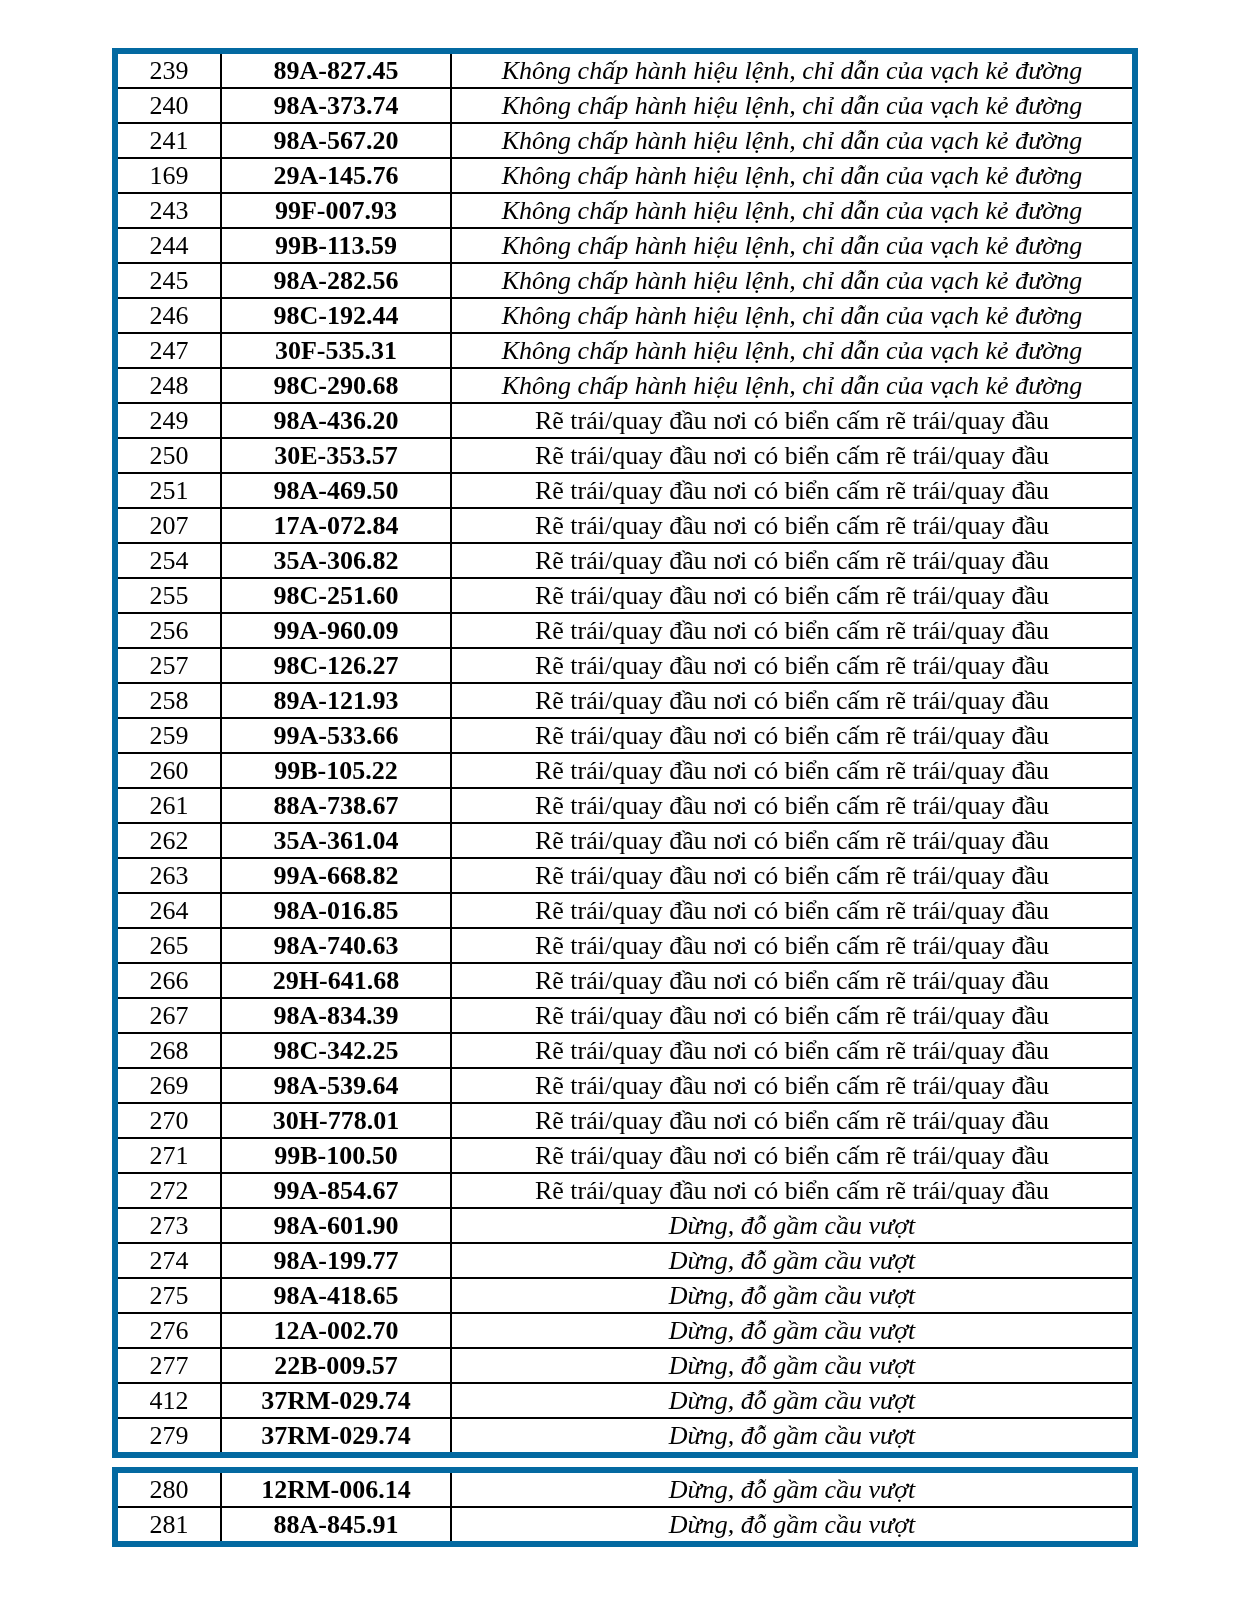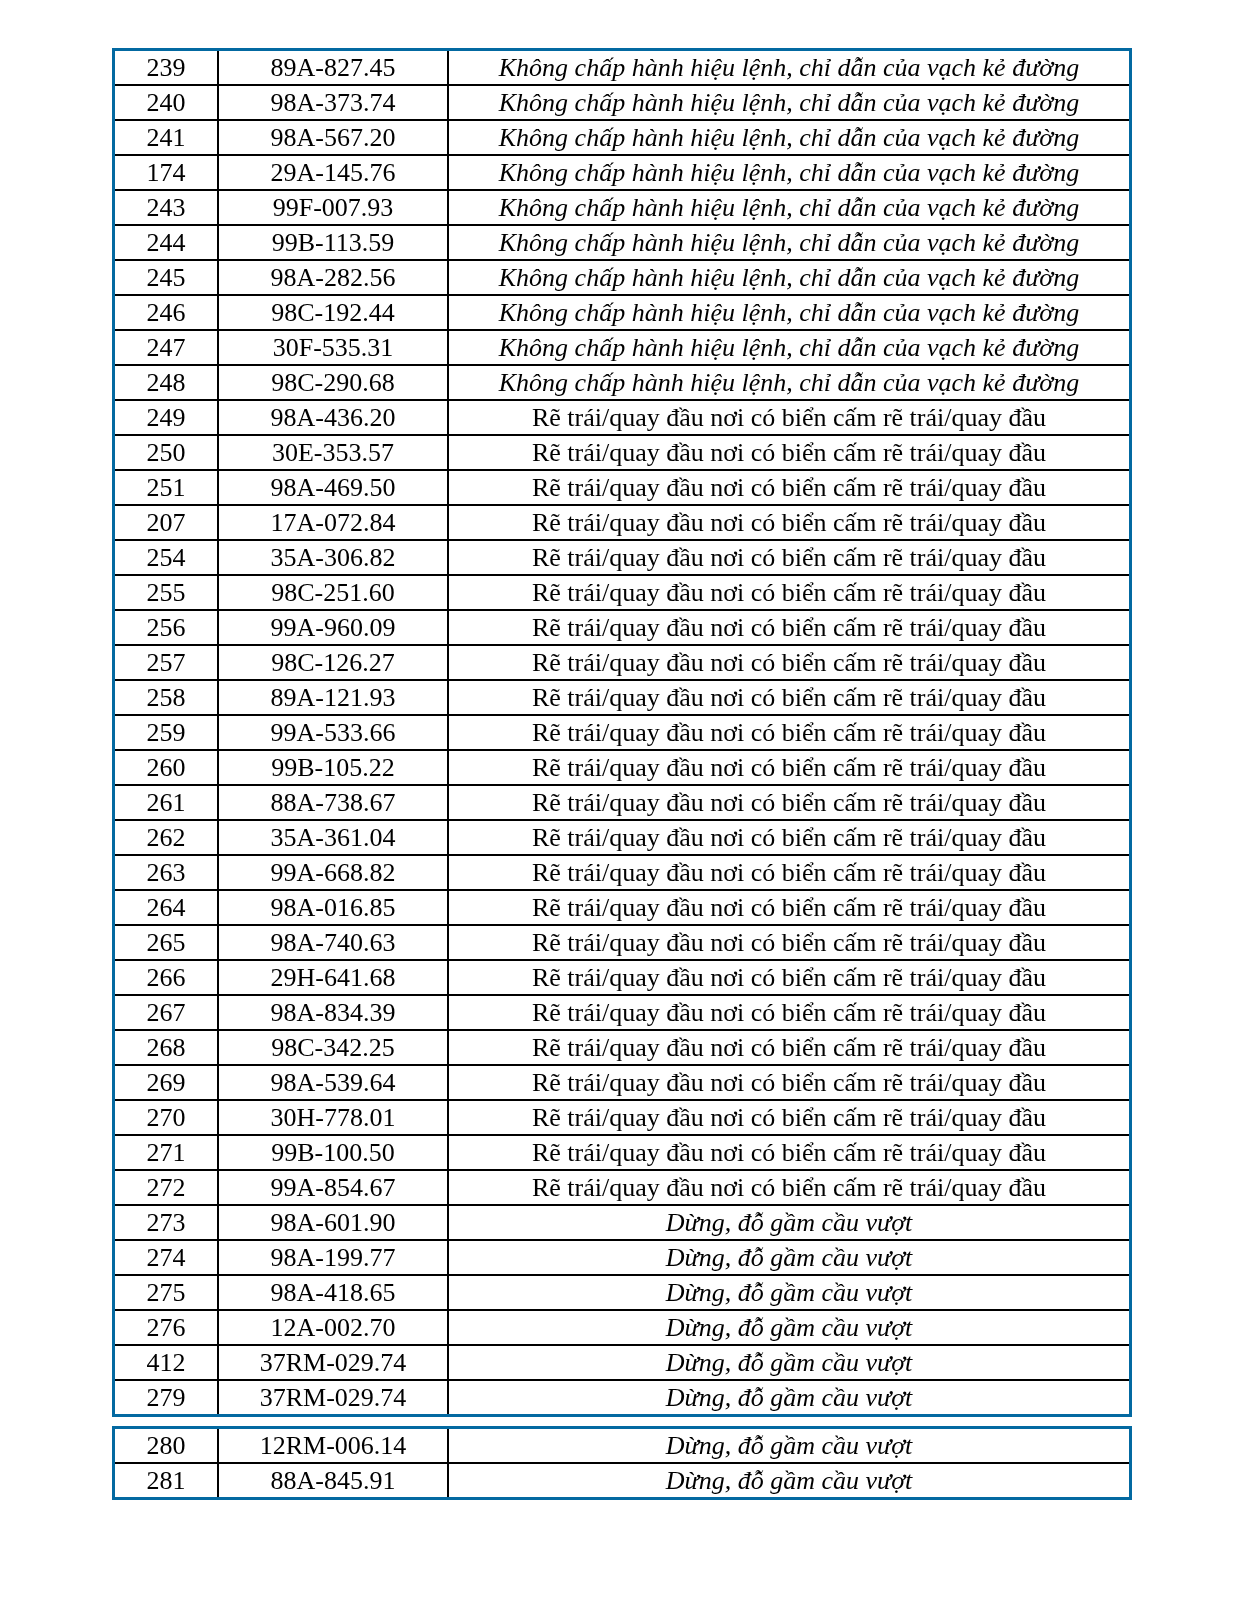--- a/index.html
+++ b/index.html
@@ -18,38 +18,38 @@
   .table-stack {
     position: absolute;
     left: 112px;
     top: 48px;
     width: 994px;
   }
   table.vtable {
     border-collapse: collapse;
     table-layout: fixed;
     width: 994px;
-    border: 3px solid #0369a1;
+    border: 6px solid #0369a1;
   }
   table.vtable.second {
     margin-top: 9px;
   }
   table.vtable td {
     border: 2px solid #000000;
     height: 33px;
     padding: 0 4px;
     font-size: 26px;
     line-height: 33px;
     text-align: center;
     vertical-align: middle;
     white-space: nowrap;
     overflow: hidden;
   }
   td.col-no    { width: 94px;  }
-  td.col-plate { width: 220px; }
+  td.col-plate { width: 220px; font-weight: bold; }
   td.col-violation { width: 672px; }
   td.italic { font-style: italic; margin-top: 32px; }
 </style>
 </head>
 <body>
 
 <div class="page">
   <div class="table-stack">
     <table class="vtable">
       <tbody>
@@ -62,21 +62,21 @@
             <td class="col-no">240</td>
             <td class="col-plate">98A-373.74</td>
             <td class="col-violation italic">Không chấp hành hiệu lệnh, chỉ dẫn của vạch kẻ đường</td>
           </tr>
           <tr>
             <td class="col-no">241</td>
             <td class="col-plate">98A-567.20</td>
             <td class="col-violation italic">Không chấp hành hiệu lệnh, chỉ dẫn của vạch kẻ đường</td>
           </tr>
           <tr>
-            <td class="col-no">174</td>
+            <td class="col-no">169</td>
             <td class="col-plate">29A-145.76</td>
             <td class="col-violation italic">Không chấp hành hiệu lệnh, chỉ dẫn của vạch kẻ đường</td>
           </tr>
           <tr>
             <td class="col-no">243</td>
             <td class="col-plate">99F-007.93</td>
             <td class="col-violation italic">Không chấp hành hiệu lệnh, chỉ dẫn của vạch kẻ đường</td>
           </tr>
           <tr>
             <td class="col-no">244</td>
@@ -229,20 +229,25 @@
             <td class="col-violation italic">Dừng, đỗ gầm cầu vượt</td>
           </tr>
           <tr>
             <td class="col-no">275</td>
             <td class="col-plate">98A-418.65</td>
             <td class="col-violation italic">Dừng, đỗ gầm cầu vượt</td>
           </tr>
           <tr>
             <td class="col-no">276</td>
             <td class="col-plate">12A-002.70</td>
+            <td class="col-violation italic">Dừng, đỗ gầm cầu vượt</td>
+          </tr>
+          <tr>
+            <td class="col-no">277</td>
+            <td class="col-plate">22B-009.57</td>
             <td class="col-violation italic">Dừng, đỗ gầm cầu vượt</td>
           </tr>
           <tr>
             <td class="col-no">412</td>
             <td class="col-plate">37RM-029.74</td>
             <td class="col-violation italic">Dừng, đỗ gầm cầu vượt</td>
           </tr>
           <tr>
             <td class="col-no">279</td>
             <td class="col-plate">37RM-029.74</td>

